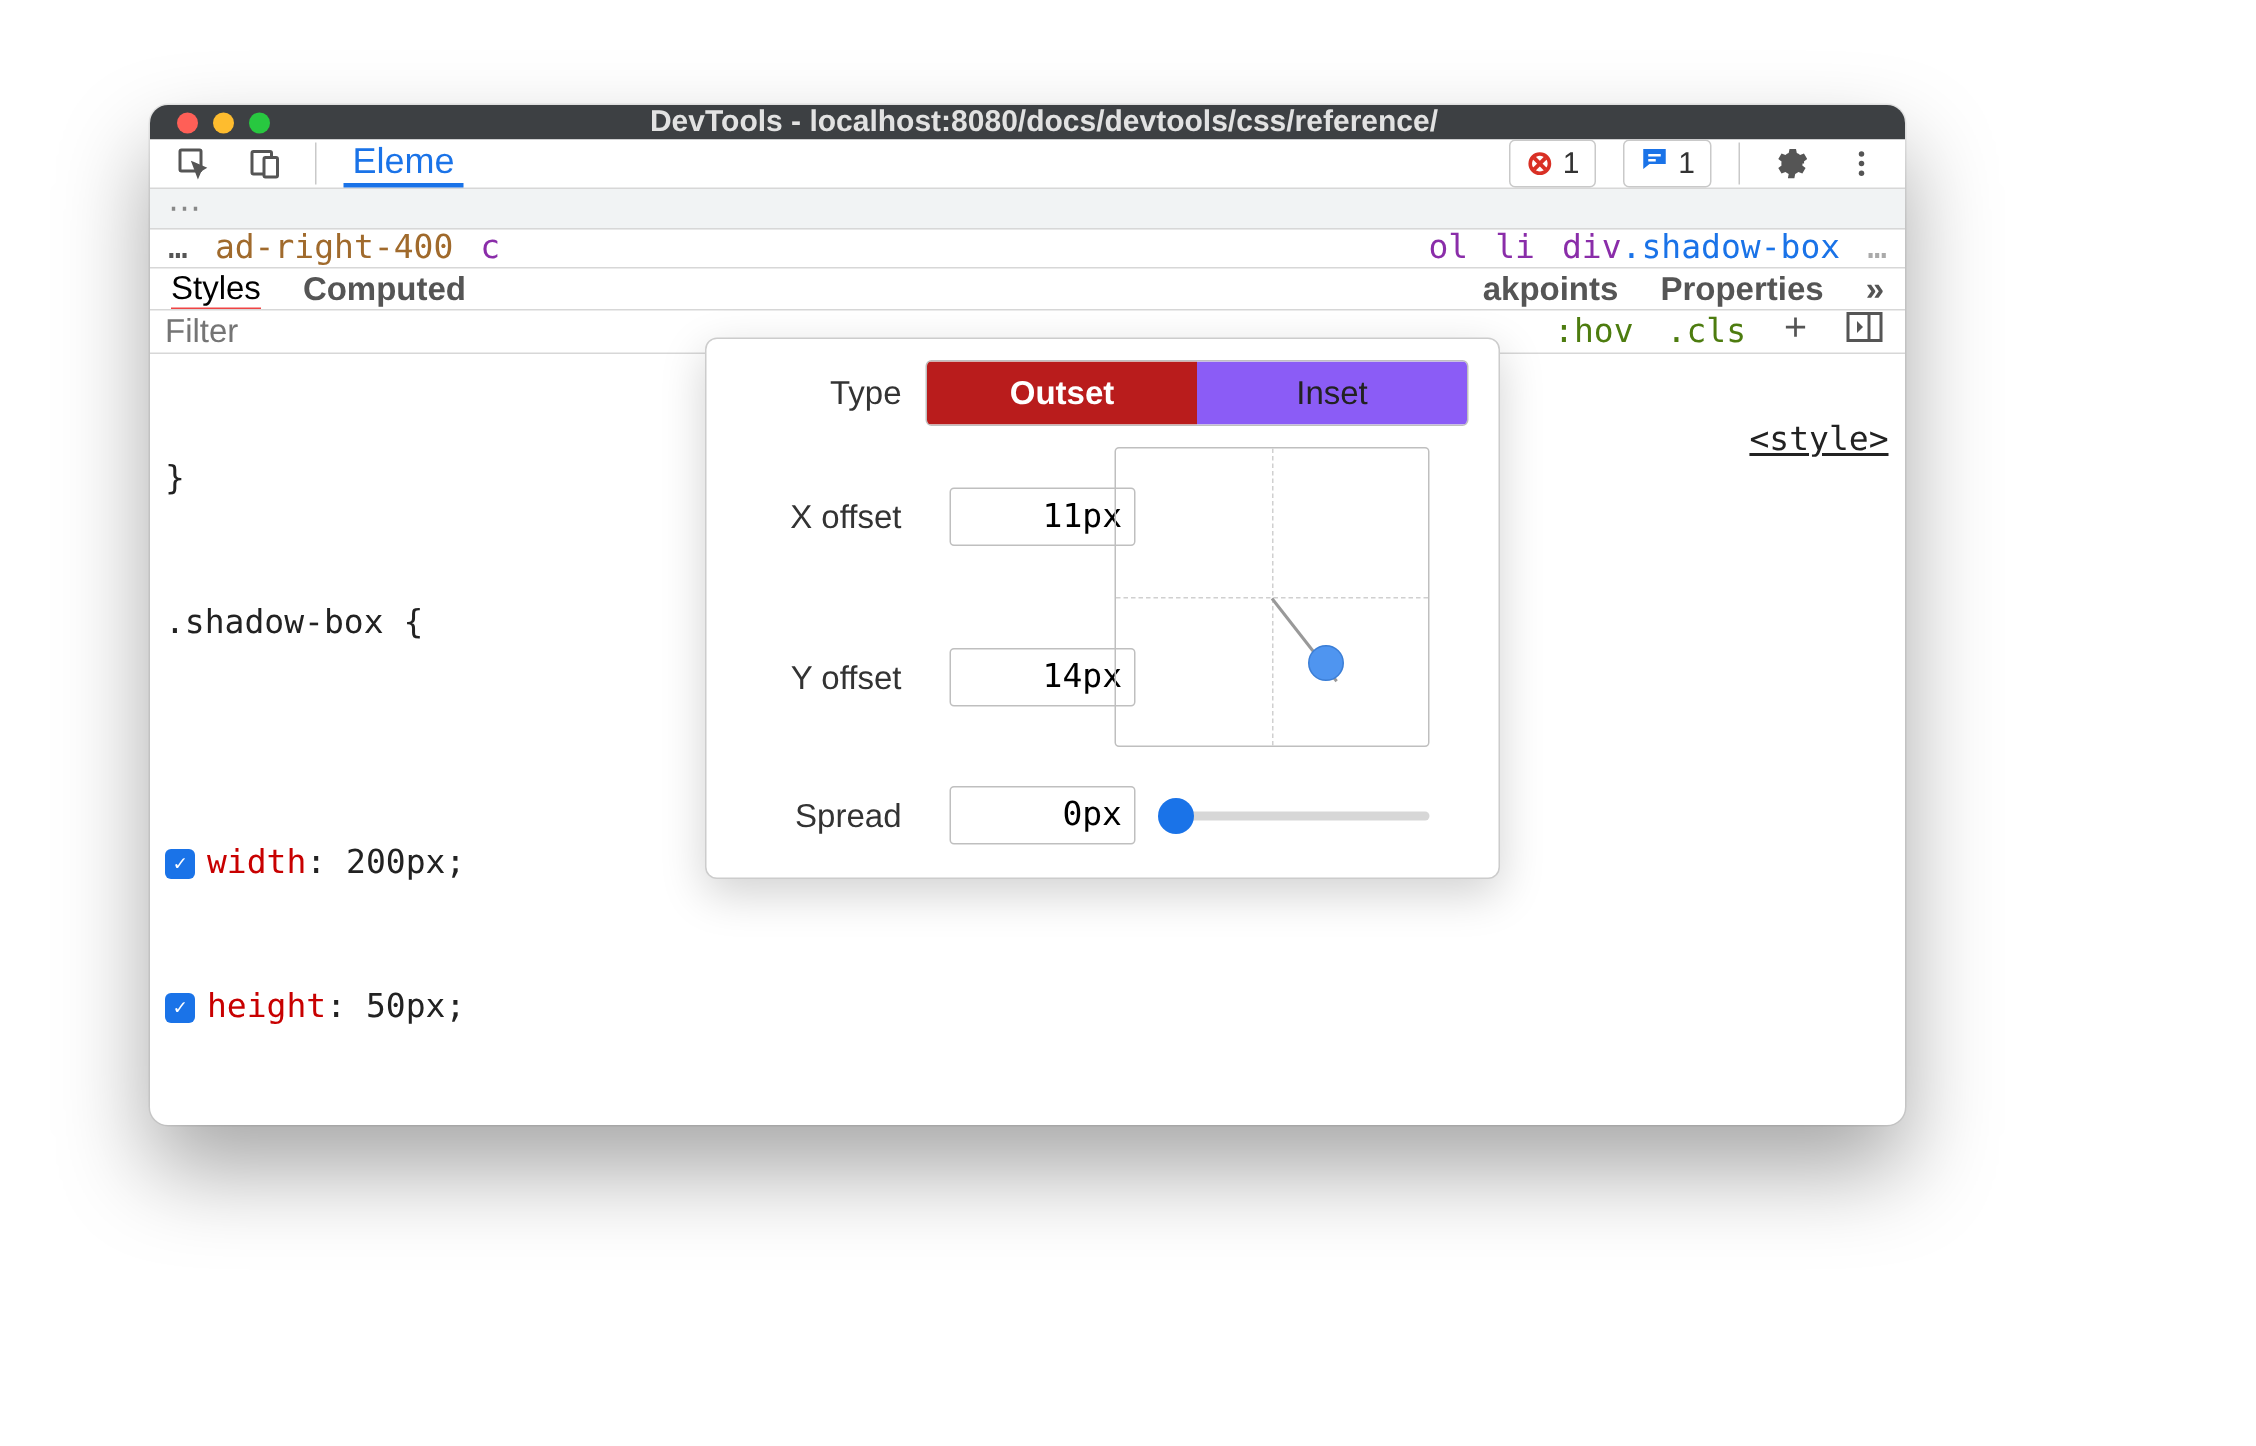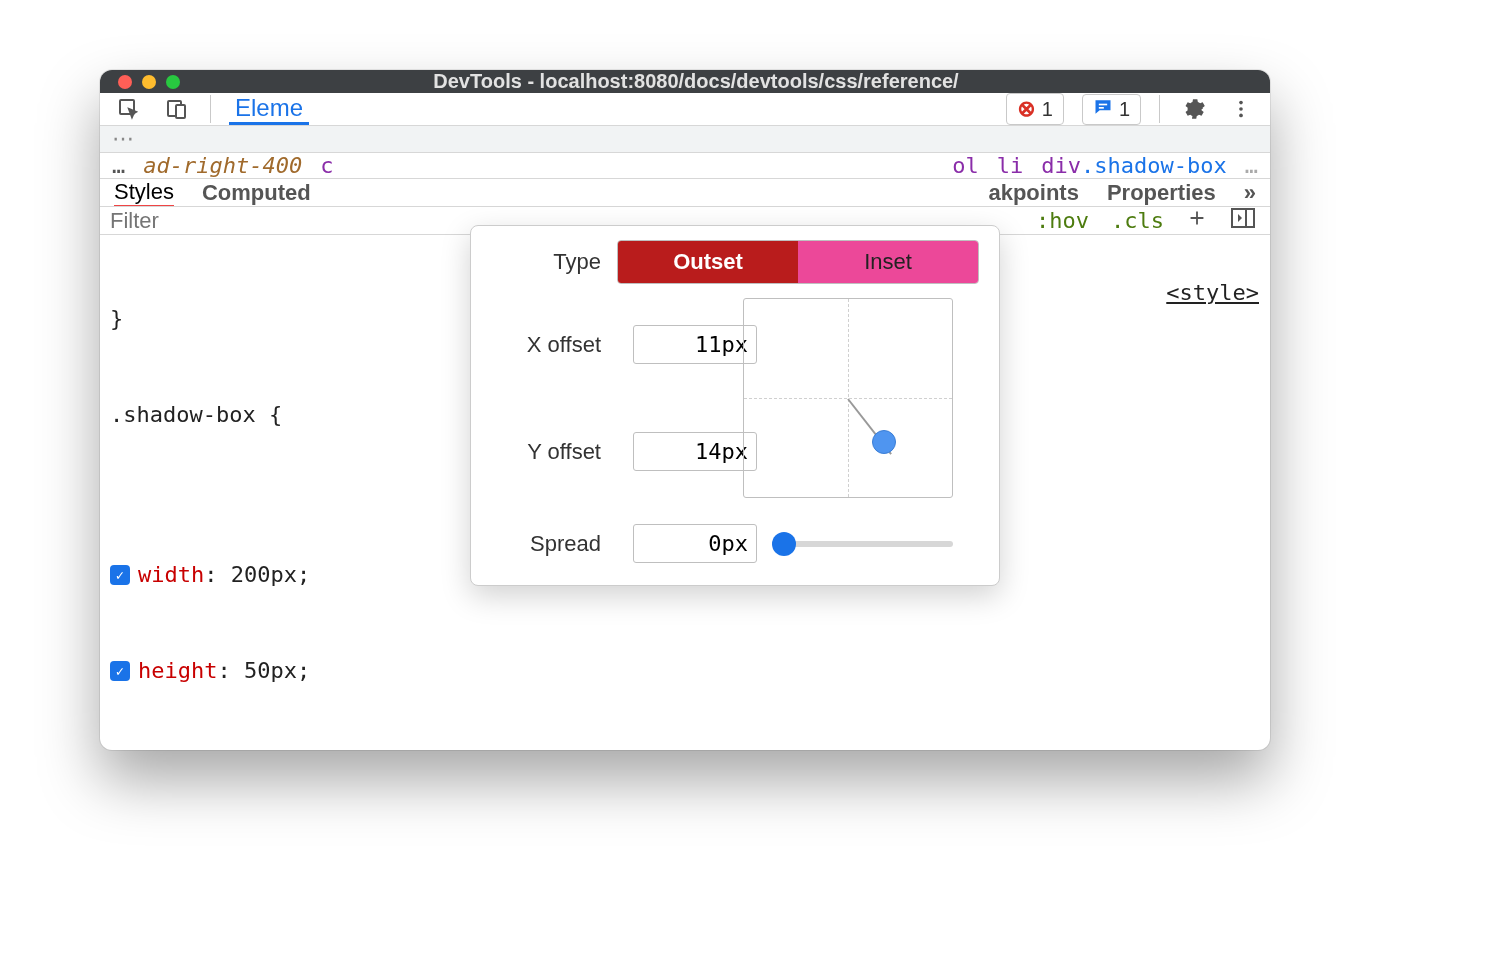--- a/index.html
+++ b/index.html
@@ -86,21 +86,21 @@
     border-bottom: 1px solid #d7d7d7;
     display:flex;
     align-items:center;
     padding: 0 12px;
     font-size: 22px;
     font-family: ui-monospace, Menlo, monospace;
     gap: 18px;
     color:#555;
   }
   .breadcrumb2 .bc-item{ white-space:nowrap; }
-  .bc-brown{ color:#a06a2c;font-style:italic; }
+  .bc-brown{ color:#a06a2c; }
   .bc-purple{ color:#8a2da9; }
   .bc-blue{ color:#1a73e8; }
 
   .tabs2 {
     height: 44px;
     border-bottom: 1px solid #d7d7d7;
     display:flex;
     align-items:center;
     padding: 0 14px;
     font-size: 22px;
@@ -183,21 +183,21 @@
     border-radius:4px;
     overflow:hidden;
     flex:1;
   }
   .seg-btn{
     flex:1;
     text-align:center;
     padding: 8px 0;
     font-size:22px;
     color:#222;
-    background:#ec4899;
+    background:#8b5cf6;
   }
   .seg-btn.active{ background:#b91c1c; color:#fff; font-weight:600;}
   .pop-input{
     width:124px;
     border:1px solid #bfbfbf;
     border-radius:3px;
     padding: 6px 8px;
     font-size:22px;
     text-align:right;
     font-family: ui-monospace, Menlo, monospace;

